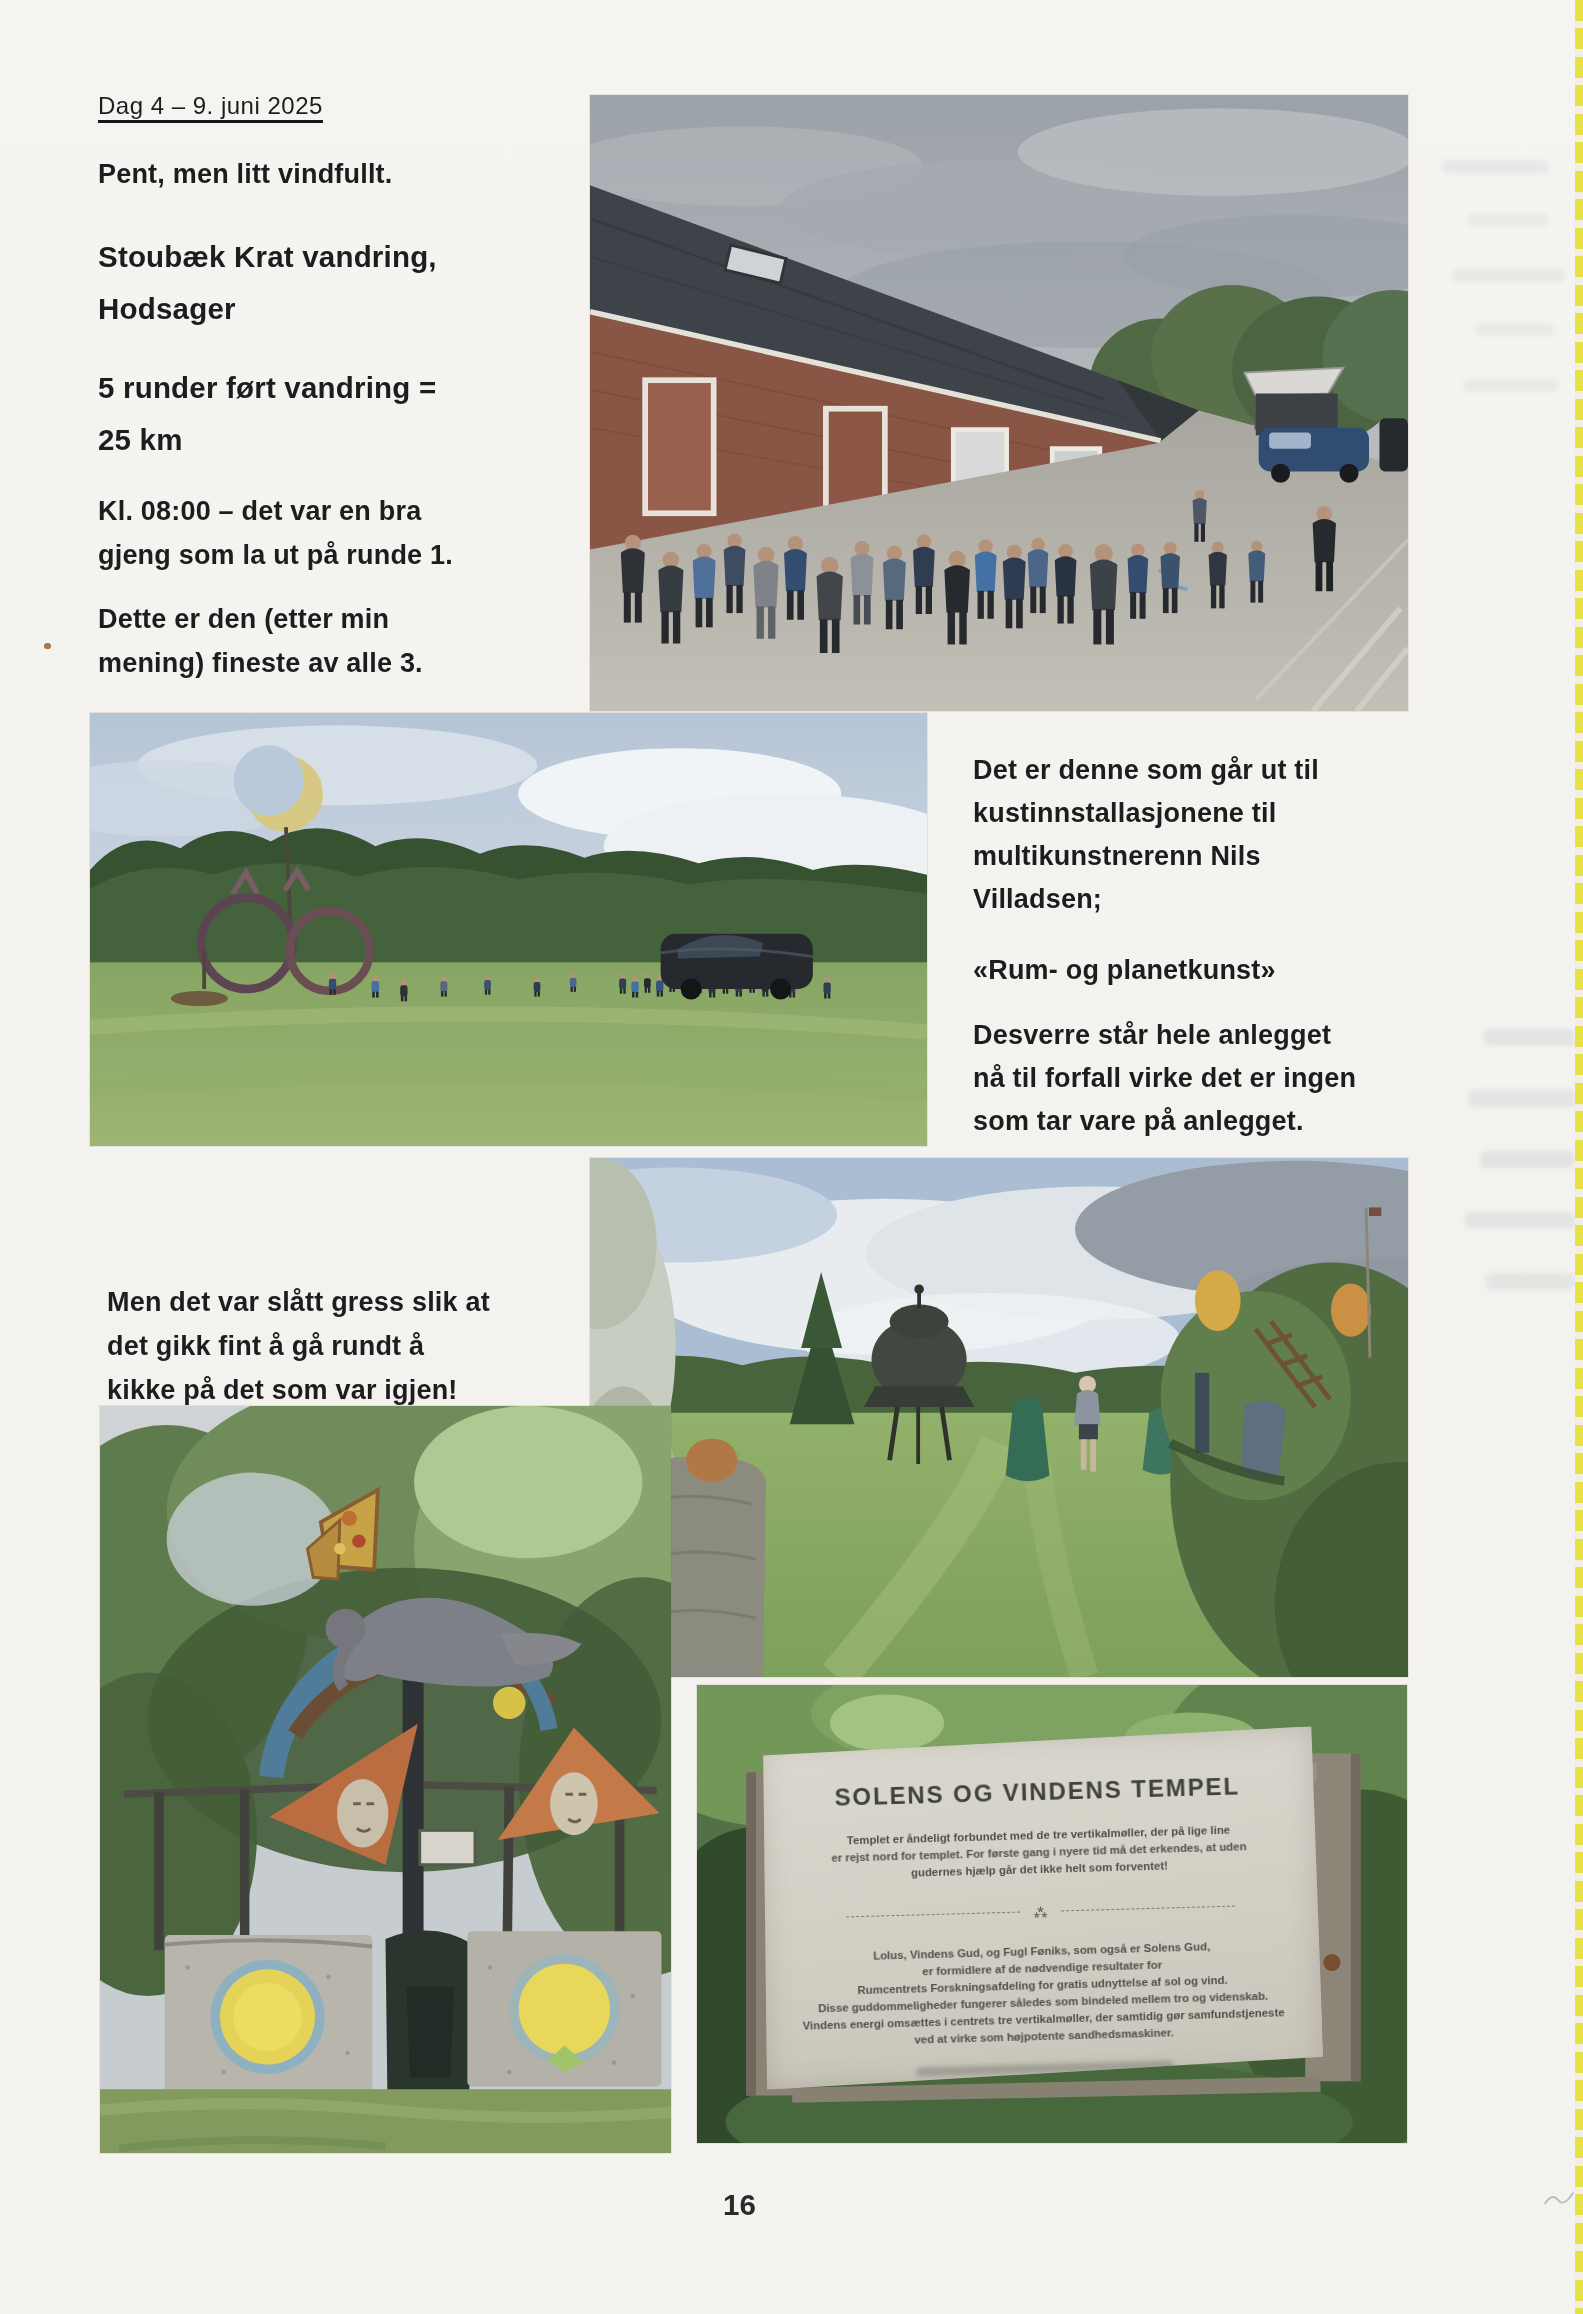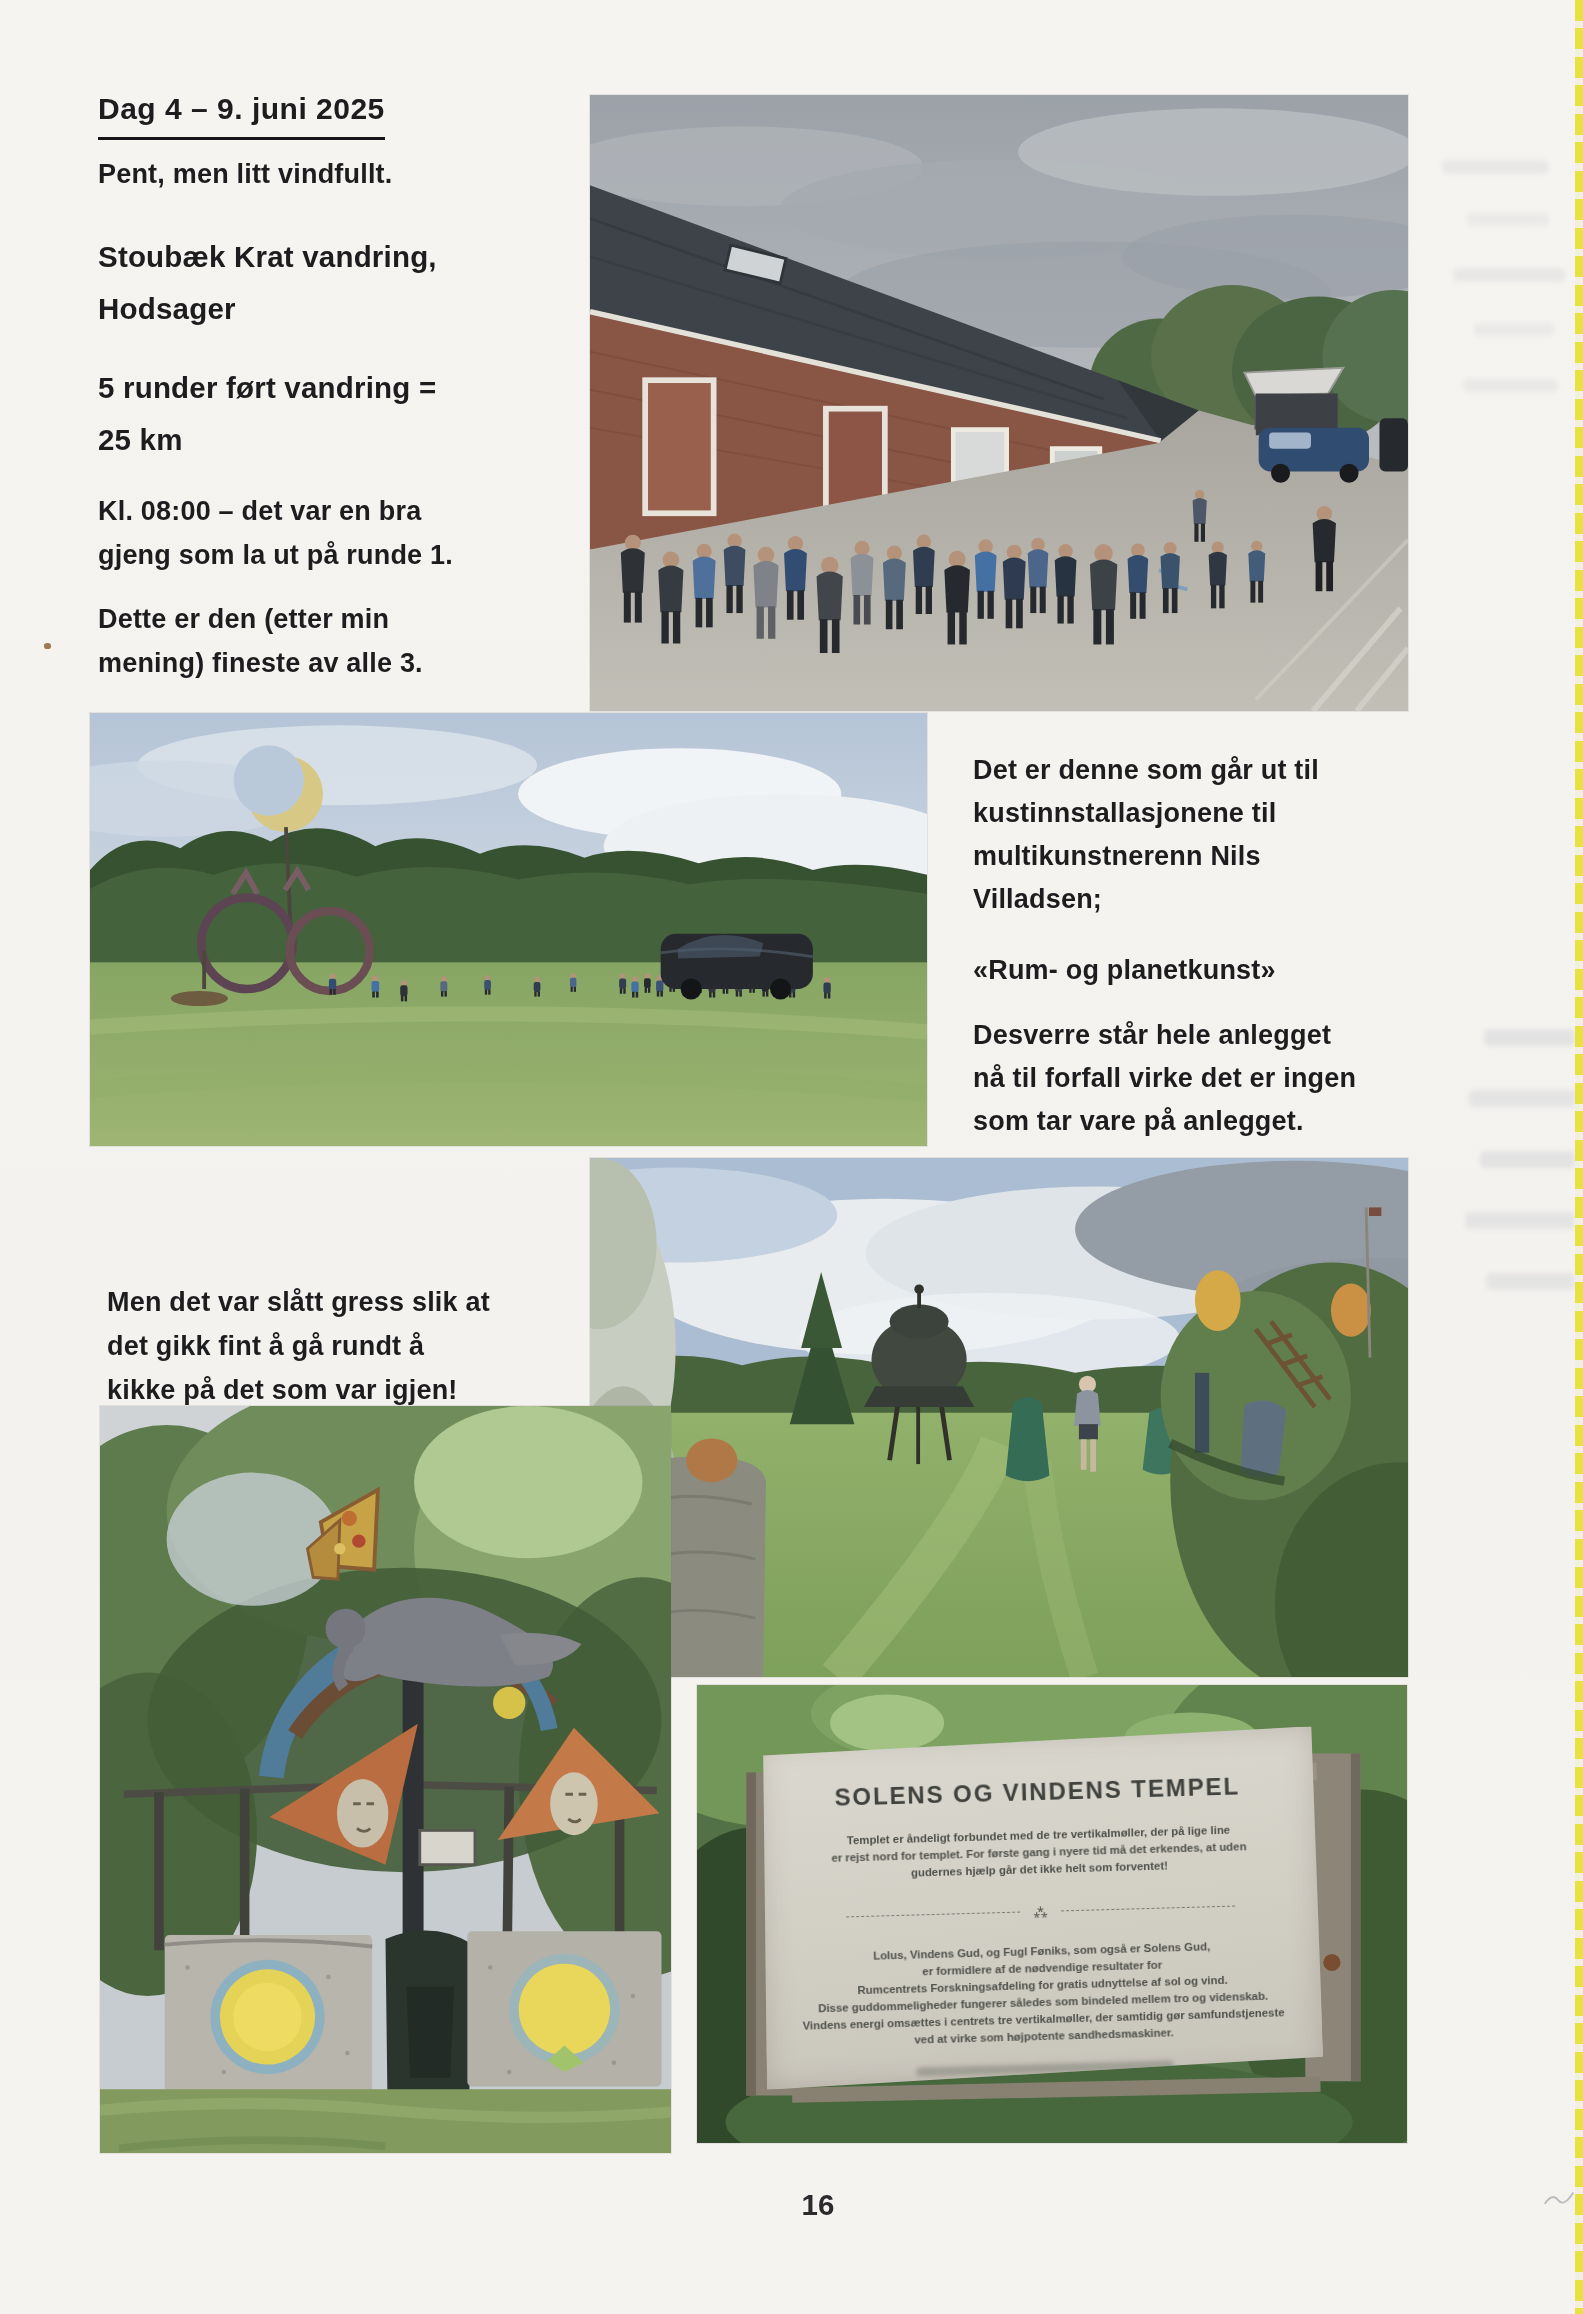--- a/index.html
+++ b/index.html
@@ -2,21 +2,21 @@
 <html style="font-size:15px"><head>
 <meta charset="utf-8">
 <style>
   html,body{margin:0;padding:0;background:#d9d7d3;}
   #page{position:relative;width:1584px;height:2314px;background:linear-gradient(180deg,#f6f4f1 0%,#f4f2ef 60%,#f5f3f0 100%);overflow:hidden;font-family:"Liberation Sans",sans-serif;color:#1d1d1f;}
   .abs{position:absolute;}
   .txt{color:#1d1d1f;-webkit-font-smoothing:antialiased;}
   .t28{font-size:27px;line-height:44px;font-weight:600;letter-spacing:0.2px;}
   .t28r{font-size:27px;line-height:43px;font-weight:600;letter-spacing:0.2px;}
   .b31{font-size:29.5px;line-height:52px;font-weight:800;letter-spacing:0.2px;}
-  .h1{font-size:30px;font-weight:700;letter-spacing:0.5px;border-bottom:3.8px solid #15151a;padding-bottom:11px;display:inline-block;}
+  .h1{font-size:24px;font-weight:400;letter-spacing:0.5px;border-bottom:3.8px solid #15151a;padding-bottom:0;display:inline-block;}
   .photo{position:absolute;box-shadow:0 0 0 1px rgba(120,115,105,.15);filter:saturate(.92) contrast(.97) brightness(1.01);}
   .photo svg{display:block;width:100%;height:100%;}
   .ghost{position:absolute;background:#8a93a2;border-radius:4.8px;filter:blur(2.9px);}
   .speck{position:absolute;border-radius:50%;}
   #edge-strip{position:absolute;right:0;top:0;width:8.6px;height:2314px;background:repeating-linear-gradient(180deg,#e6df2e 0 21px,#f2efdf 21px 28.5px);opacity:.9;}
   
   #sign-photo .paper{position:absolute;left:65px;top:49px;width:557px;height:348px;transform:rotate(-1.6deg);background:linear-gradient(175deg,#dcd8ce 0%,#d2cec3 55%,#c8c4b9 100%);clip-path:polygon(1% 4%,99.5% 0%,100% 95%,0% 100%);box-shadow:inset 0 0 28.5px rgba(90,85,70,.25);text-align:center;color:#45493f;}
   #sign-photo .paper .inner{filter:blur(0.4px);}
   .sign-title{margin-top:44px;font-size:24px;font-weight:800;letter-spacing:1.9px;color:#3c403a;}
   .sign-small{font-size:11.4px;line-height:17px;font-weight:600;color:#4b4f47;}
@@ -442,16 +442,16 @@
   <div class="ghost" style="left:1469px;top:1090px;width:107px;height:17px;opacity:.15;"></div>
   <div class="ghost" style="left:1480px;top:1151px;width:95px;height:17px;opacity:.16;"></div>
   <div class="ghost" style="left:1465px;top:1212px;width:110px;height:17px;opacity:.15;"></div>
   <div class="ghost" style="left:1486px;top:1273px;width:89px;height:17px;opacity:.14;"></div>
   <div class="speck" style="left:44px;top:643px;width:6.7px;height:5.7px;background:#8a5a2a;opacity:.8;"></div>
   <svg class="abs" style="left:1541px;top:2183px;" width="38" height="28.5" viewBox="0 0 40 30">
       <path d="M4,22 q8,-12 14,-4 q6,8 16,-8" stroke="#9a96a0" stroke-width="2" fill="none" opacity=".6"></path>
     </svg>
   <div id="edge-strip"></div>
 
-  <div class="abs txt" style="left:723px;top:2188px;width:190px;text-align:center;font-size:29.5px;font-weight:600;color:#2b2b2e;">16</div>
+  <div class="abs txt" style="left:723px;top:2188px;width:190px;text-align:left;font-size:29.5px;font-weight:600;color:#2b2b2e;">16</div>
 
 </div>
 
 
 </body></html>

